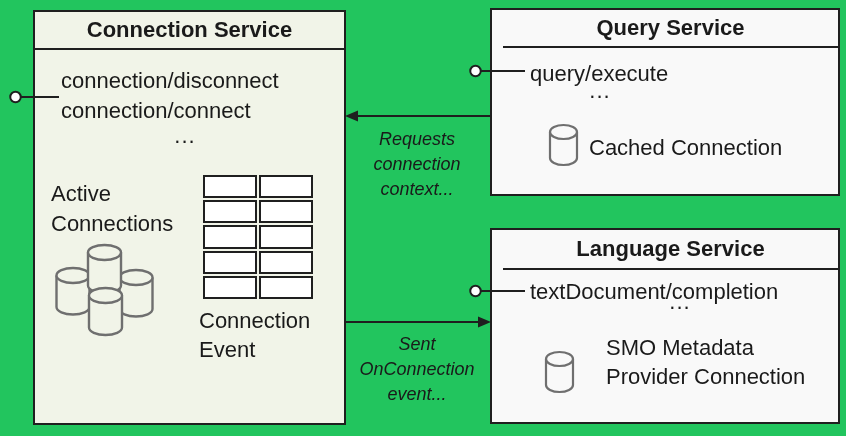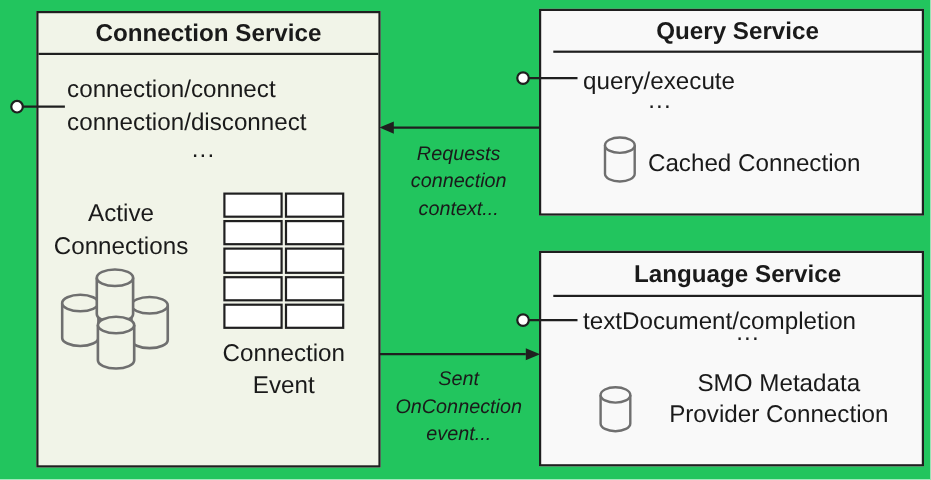--- a/index.html
+++ b/index.html
@@ -28,21 +28,21 @@
     width: 100%;
     border-bottom: 2px solid var(--border-color, #1f1f1f);
     display: flex;
     align-items: center;
     justify-content: center;
     font-weight: 700;
     font-size: 22px;
   }
   .abs { position: absolute; }
   .t   { font-size: 22px; line-height: 26px; white-space: nowrap; }
-  .t-center { text-align: center; white-space: normal; }
+  .t-center { text-align: left; white-space: normal; padding-left: 16px; }
   .ellipsis { font-size: 22px; line-height: 20px; text-align: center; letter-spacing: 1px; }
   .annotation {
     font-style: italic;
     font-size: 18px;
     line-height: 25px;
     text-align: center;
   }
   .methods { line-height: 30px; }
   .lh29 { line-height: 29px; }
   .lh30 { line-height: 30px; }
@@ -69,22 +69,22 @@
 </head>
 <body>
 
 <div class="canvas">
 
   <div class="box conn" style="left:33px; top:10px; width:313px; height:415px;">
     <div class="box-header" style="height:38px;">Connection Service</div>
   </div>
 
   <div class="abs t methods" style="left:61px; top:66px;">
+    <div>connection/disconnect</div>
     <div>connection/connect</div>
-    <div>connection/disconnect</div>
   </div>
   <div class="abs ellipsis" style="left:145px; top:126px; width:80px;">...</div>
 
   <div class="abs t t-center lh30" style="left:35px; top:179px; width:150px;">
     <div>Active</div>
     <div>Connections</div>
   </div>
 
   <svg class="abs" style="left:55px; top:242px;" width="100" height="96" viewBox="0 0 100 96">
 

